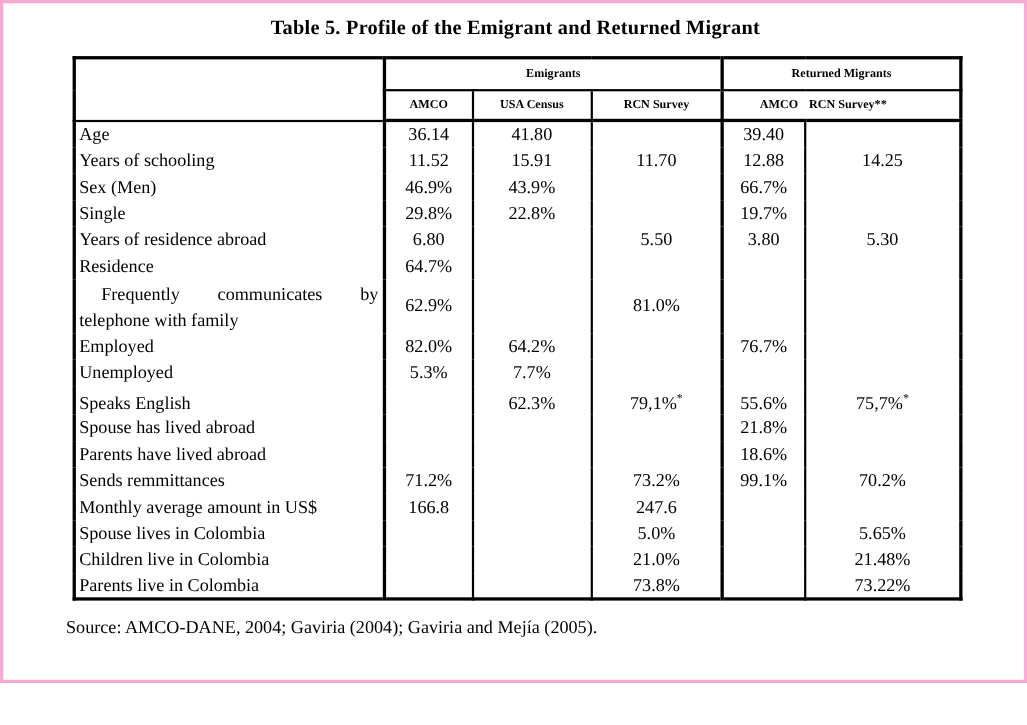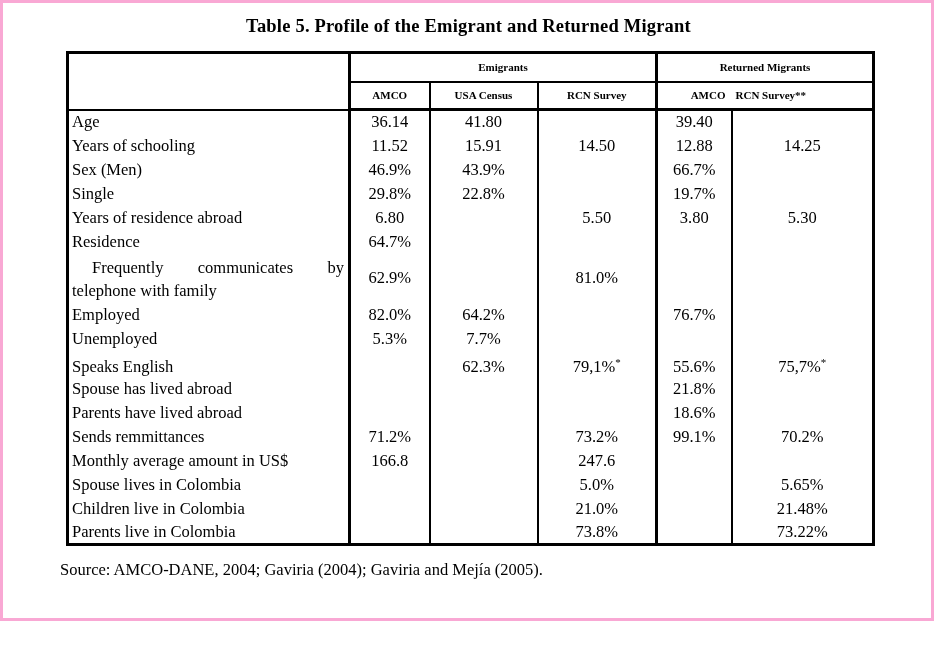--- a/index.html
+++ b/index.html
@@ -151,21 +151,21 @@
         <td class="c1">36.14</td>
         <td class="c2">41.80</td>
         <td class="c3"></td>
         <td class="c4">39.40</td>
         <td class="c5"></td>
       </tr>
       <tr>
         <td class="lbl">Years of schooling</td>
         <td class="c1">11.52</td>
         <td class="c2">15.91</td>
-        <td class="c3">14.50</td>
+        <td class="c3">11.70</td>
         <td class="c4">12.88</td>
         <td class="c5">14.25</td>
       </tr>
       <tr>
         <td class="lbl">Sex (Men)</td>
         <td class="c1">46.9%</td>
         <td class="c2">43.9%</td>
         <td class="c3"></td>
         <td class="c4">66.7%</td>
         <td class="c5"></td>

